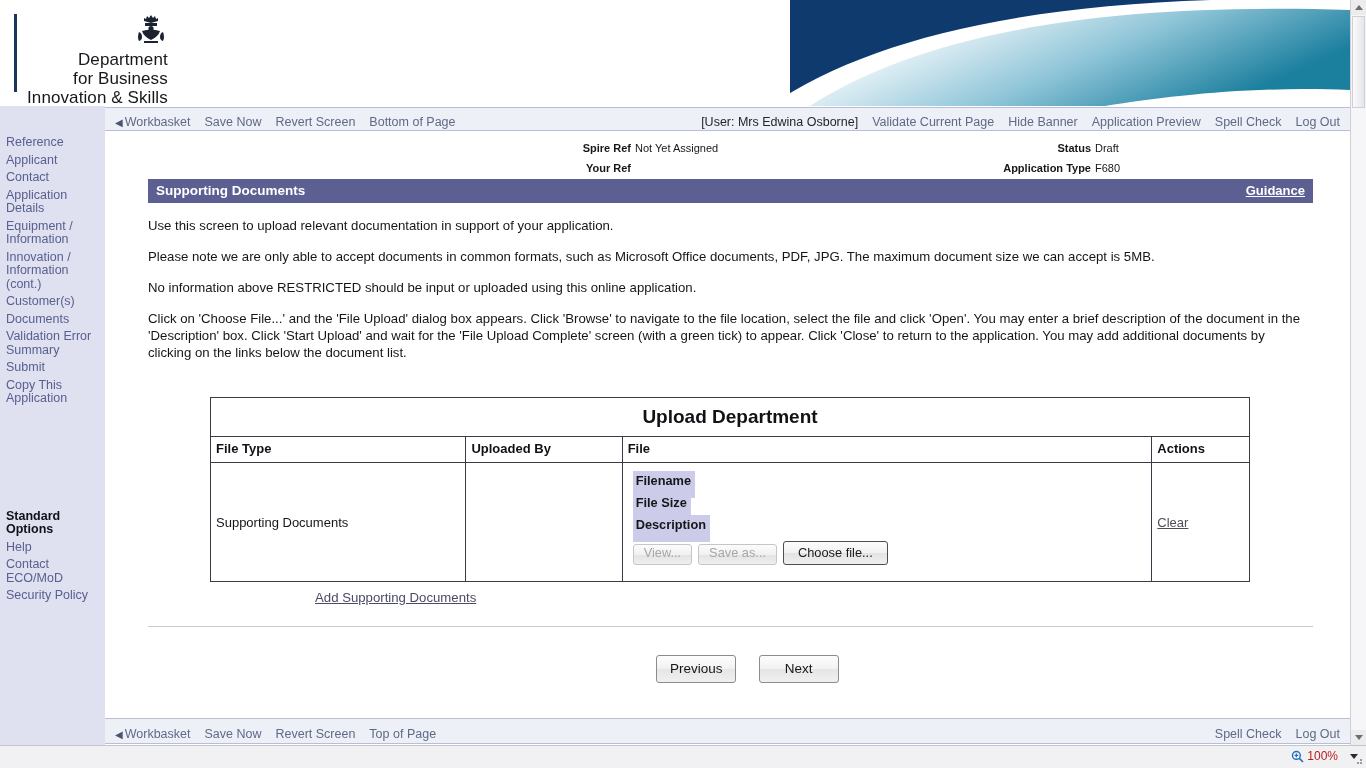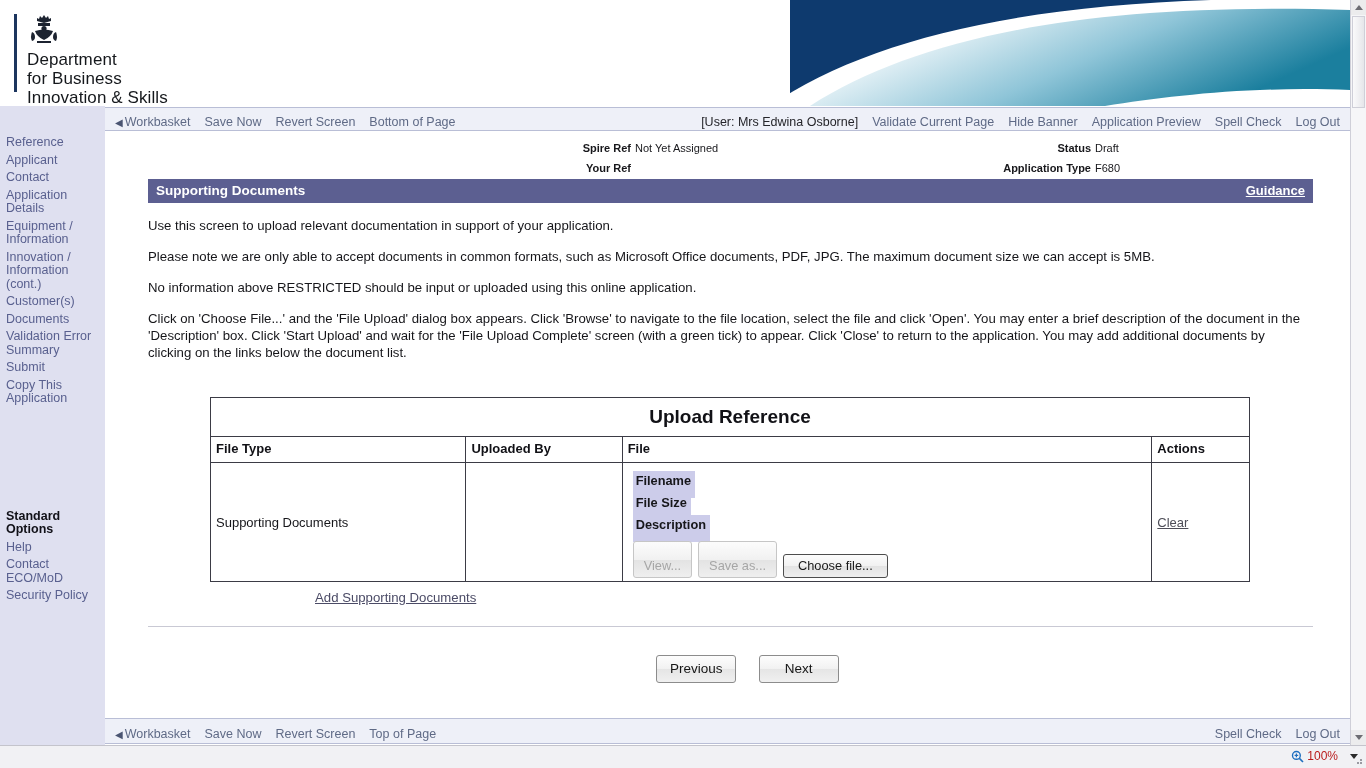--- a/index.html
+++ b/index.html
@@ -30,20 +30,21 @@
     width: 560px; height: 106px;
     background: #0e3a6e;
   }
   .banner-swoosh { position: absolute; right: 0; top: 0; width: 700px; height: 106px; }
   .logo-block {
     position: absolute;
     left: 14px; top: 14px;
     padding-left: 10px;
     border-left: 3px solid #1c355e;
     height: 78px;
+    text-align: right;
   }
   .crest {
     width: 34px; height: 30px;
     margin-bottom: 2px;
   }
   .logo-text {
     font-family: "Liberation Sans", sans-serif;
     font-size: 17px;
     line-height: 19px;
     color: #15181c;
@@ -212,21 +213,21 @@
     font-weight: bold;
     color: #16161a;
     padding: 2px 4px 10px 3px;
     margin-bottom: 6px;
   }
   .field-row { height: 22px; }
   .btn-row { margin-top: 4px; }
   .btn {
     font-family: "Liberation Sans", sans-serif;
     font-size: 12.8px;
-    padding: 16px 10px 4px 10px;
+    padding: 0 10px 4px 10px;
     margin-right: 6px;
     background: linear-gradient(to bottom, #fcfcfc 0%, #f1f1f1 50%, #e3e3e3 51%, #efefef 100%);
     border: 1px solid #9a9a9a;
     border-radius: 3px;
     color: #1a1a1a;
     cursor: pointer;
   }
   .btn.disabled {
     color: #a6a6a6;
     border-color: #c6c6c6;
@@ -449,21 +450,21 @@
       <p class="p-wrap">Use this screen to upload relevant documentation in support of your application.</p>
       <p class="p-wrap">Please note we are only able to accept documents in common formats, such as Microsoft Office documents, PDF, JPG. The maximum document size we can accept is 5MB.</p>
       <p class="p-wrap">No information above RESTRICTED should be input or uploaded using this online application.</p>
       <p class="p-wrap">Click on 'Choose File...' and the 'File Upload' dialog box appears. Click 'Browse' to navigate to the file location, select the file and click 'Open'. You may enter a brief description of the document in the 'Description' box. Click 'Start Upload' and wait for the 'File Upload Complete' screen (with a green tick) to appear. Click 'Close' to return to the application. You may add additional documents by clicking on the links below the document list.</p>
     </div>
 
     <div class="table-wrap">
       <table class="upload">
         <tbody>
             <tr>
-          <td class="tbl-title" colspan="4">Upload Reference</td>
+          <td class="tbl-title" colspan="4">Upload Department</td>
         </tr>
         <tr>
           <th class="tbl-head c-filetype">File Type</th>
           <th class="tbl-head c-uploadedby">Uploaded By</th>
           <th class="tbl-head c-file">File</th>
           <th class="tbl-head c-actions">Actions</th>
         </tr>
         <tr class="row-body">
           <td class="filetype-cell">Supporting Documents</td>
           <td class="cell-pad"></td>

